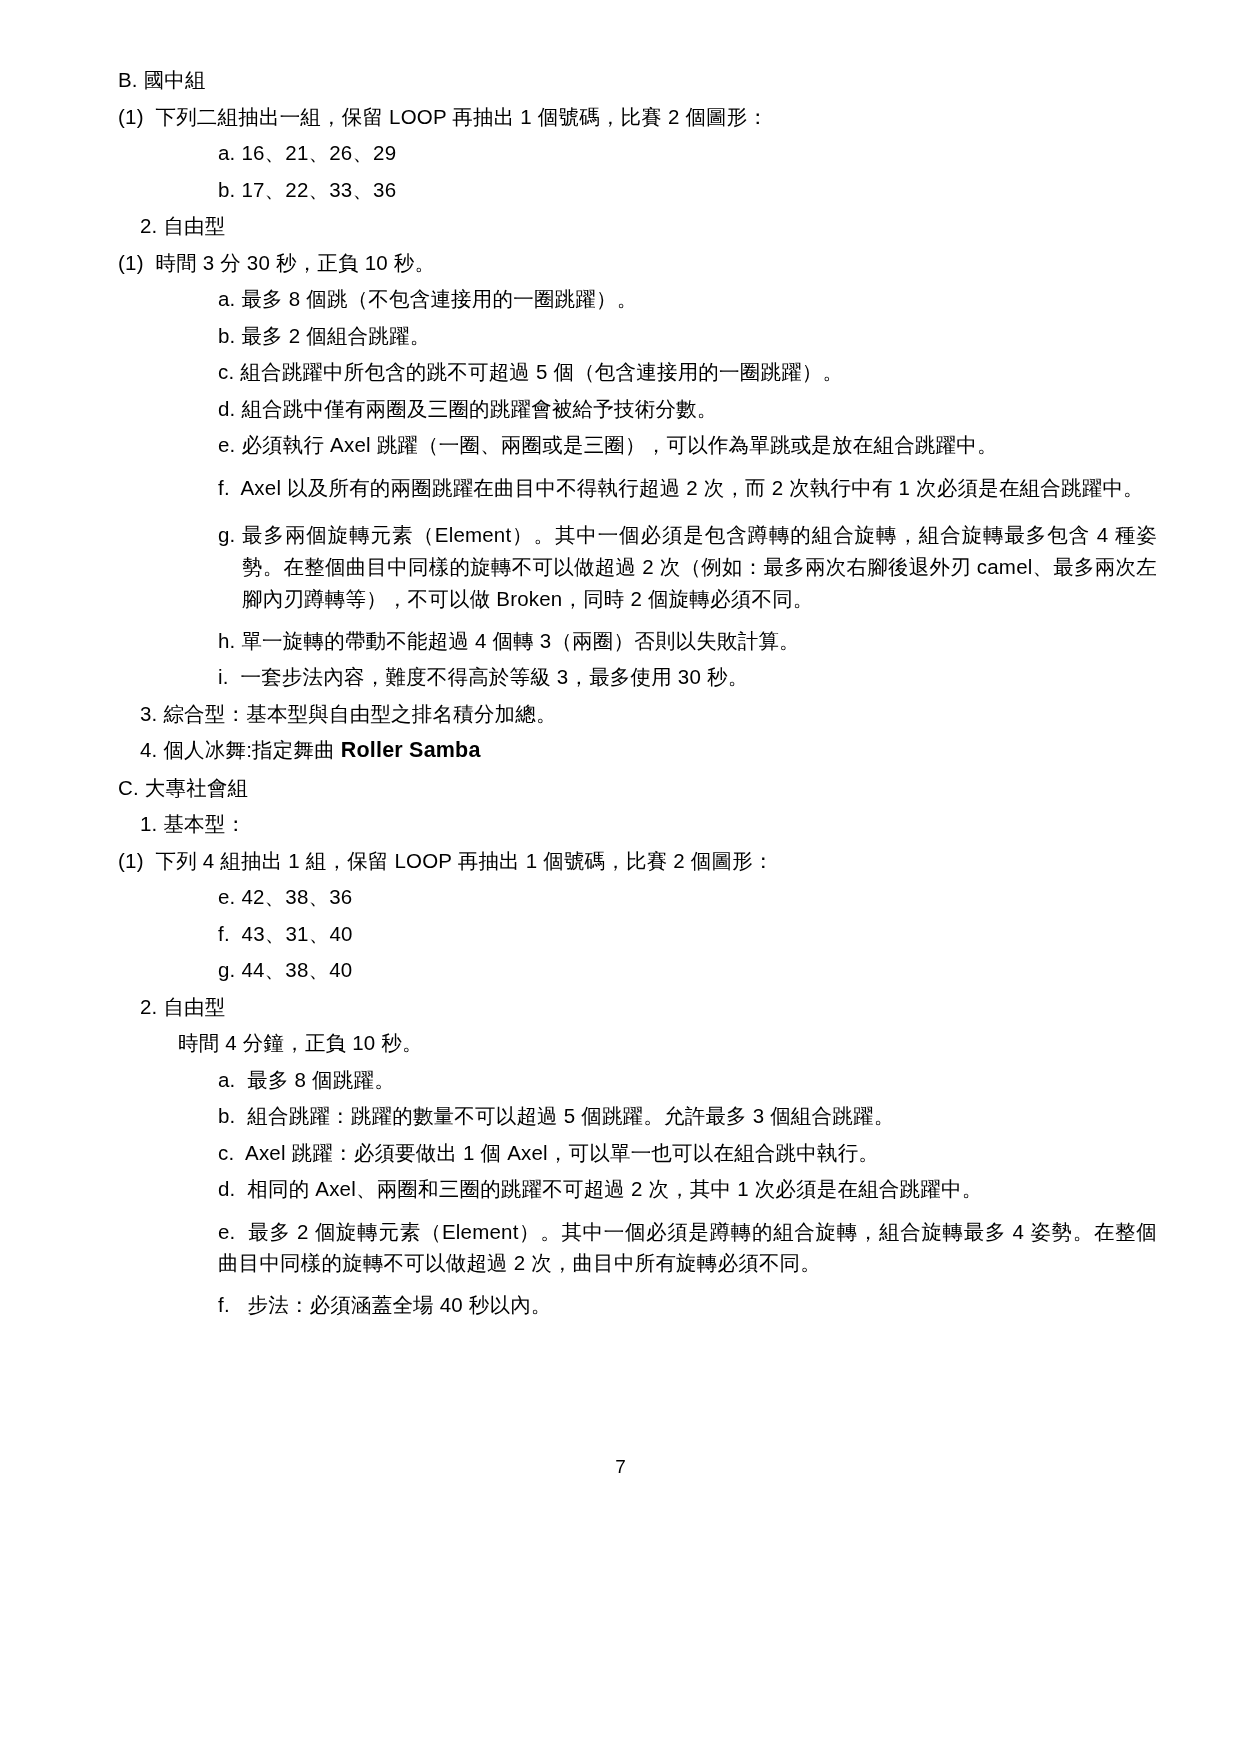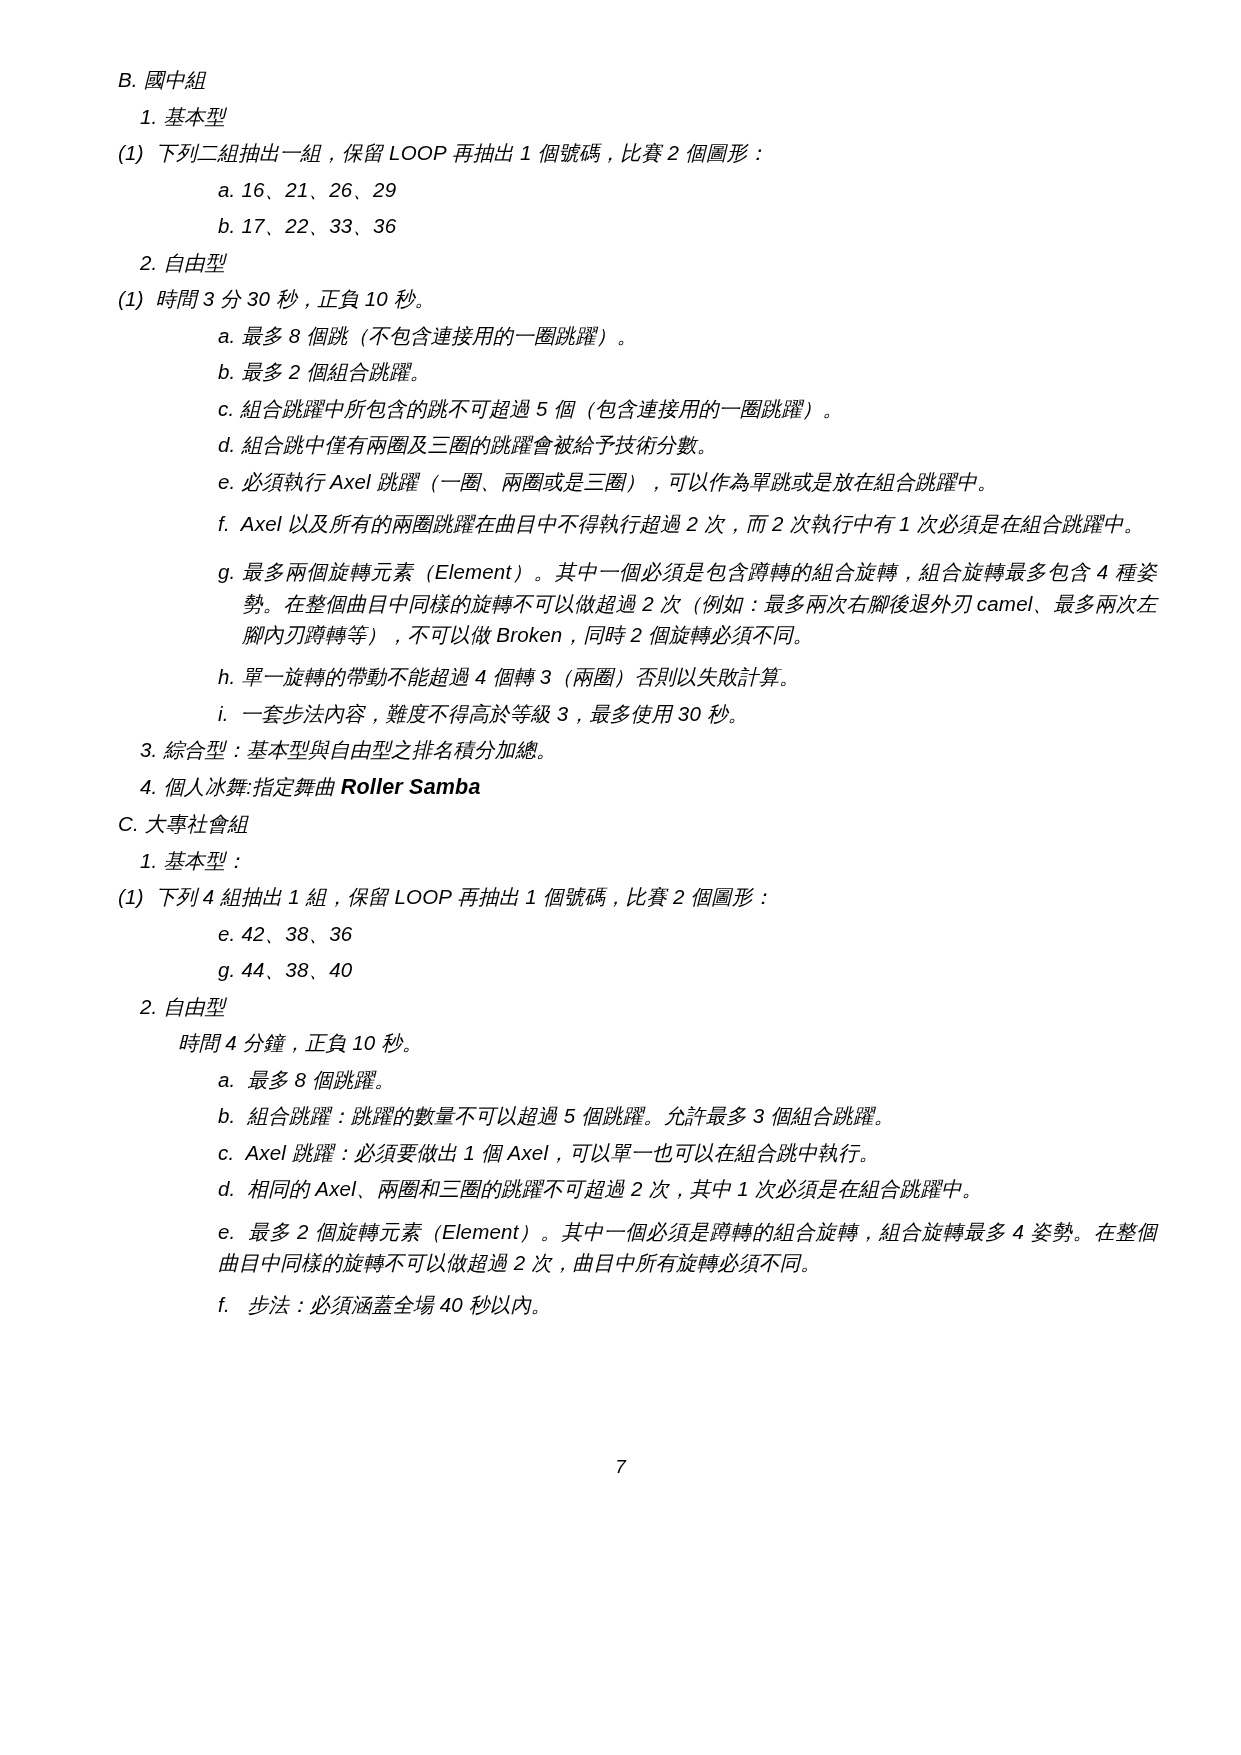--- a/index.html
+++ b/index.html
@@ -14,21 +14,20 @@
     color: #000000;
     position: relative;
     overflow: hidden;
   }
   .page {
     width: 1241px;
     height: 1506px;
     box-sizing: border-box;
     padding: 70px 84px 0 118px;
     position: relative;
-    font-style: italic;
   }
   .line {
     font-size: 20.5px;
     line-height: 1.0;
     letter-spacing: 0.2px;
     white-space: pre-wrap;
     margin: 0;
   }
   
   .lvl-A { margin-left: 0px; margin-bottom: 16px; }
@@ -70,21 +69,20 @@
     font-size: 19px;
   }
 </style>
 </head>
 <body>
 
 <div class="page">
 
   <p class="line lvl-A">B. 國中組</p>
 
-  <p class="line lvl-1">1. 基本型</p>
   <p class="line lvl-p">(1)  下列二組抽出一組，保留 LOOP 再抽出 1 個號碼，比賽 2 個圖形：</p>
   <p class="line lvl-a">a. 16、21、26、29</p>
   <p class="line lvl-a">b. 17、22、33、36</p>
 
   <p class="line lvl-1">2. 自由型</p>
   <p class="line lvl-p">(1)  時間 3 分 30 秒，正負 10 秒。</p>
 
   <p class="line lvl-a">a. 最多 8 個跳（不包含連接用的一圈跳躍）。</p>
   <p class="line lvl-a">b. 最多 2 個組合跳躍。</p>
   <p class="line lvl-a">c. 組合跳躍中所包含的跳不可超過 5 個（包含連接用的一圈跳躍）。</p>
@@ -96,20 +94,21 @@
   <p class="line lvl-a">i.  一套步法內容，難度不得高於等級 3，最多使用 30 秒。</p>
 
   <p class="line lvl-1">3. 綜合型：基本型與自由型之排名積分加總。</p>
   <p class="line lvl-1"><span>4. 個人冰舞:指定舞曲 </span><span class="bold-song">Roller Samba</span></p>
 
   <p class="line lvl-A">C. 大專社會組</p>
 
   <p class="line lvl-1">1. 基本型：</p>
   <p class="line lvl-p">(1)  下列 4 組抽出 1 組，保留 LOOP 再抽出 1 個號碼，比賽 2 個圖形：</p>
   <p class="line lvl-a">e. 42、38、36</p>
+  <p class="line lvl-a">f.  43、31、40</p>
   <p class="line lvl-a">g. 44、38、40</p>
 
   <p class="line lvl-1">2. 自由型</p>
   <p class="line lvl-free">時間 4 分鐘，正負 10 秒。</p>
   <p class="line lvl-a2">a.  最多 8 個跳躍。</p>
   <p class="line lvl-a2">b.  組合跳躍：跳躍的數量不可以超過 5 個跳躍。允許最多 3 個組合跳躍。</p>
   <p class="line lvl-a2">c.  Axel 跳躍：必須要做出 1 個 Axel，可以單一也可以在組合跳中執行。</p>
   <p class="line lvl-a2">d.  相同的 Axel、兩圈和三圈的跳躍不可超過 2 次，其中 1 次必須是在組合跳躍中。</p>
   <p class="line hang-wide justify" style="margin-left:100px; padding-left:0; text-indent:0;">e.  最多 2 個旋轉元素（Element）。其中一個必須是蹲轉的組合旋轉，組合旋轉最多 4 姿勢。在整個曲目中同樣的旋轉不可以做超過 2 次，曲目中所有旋轉必須不同。</p>
   <p class="line lvl-a2">f.   步法：必須涵蓋全場 40 秒以內。</p>

